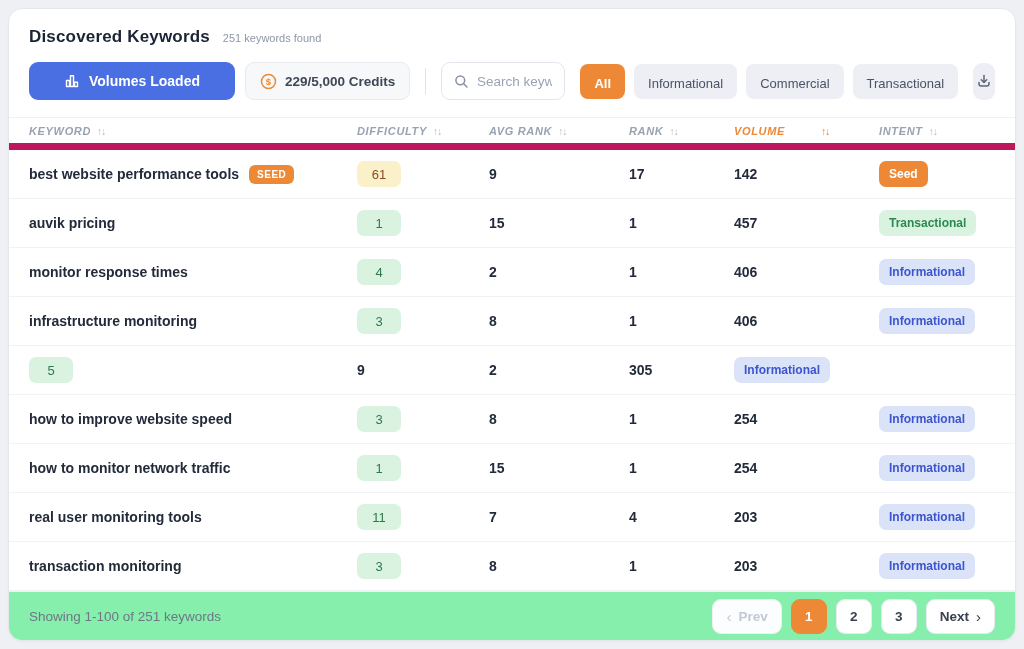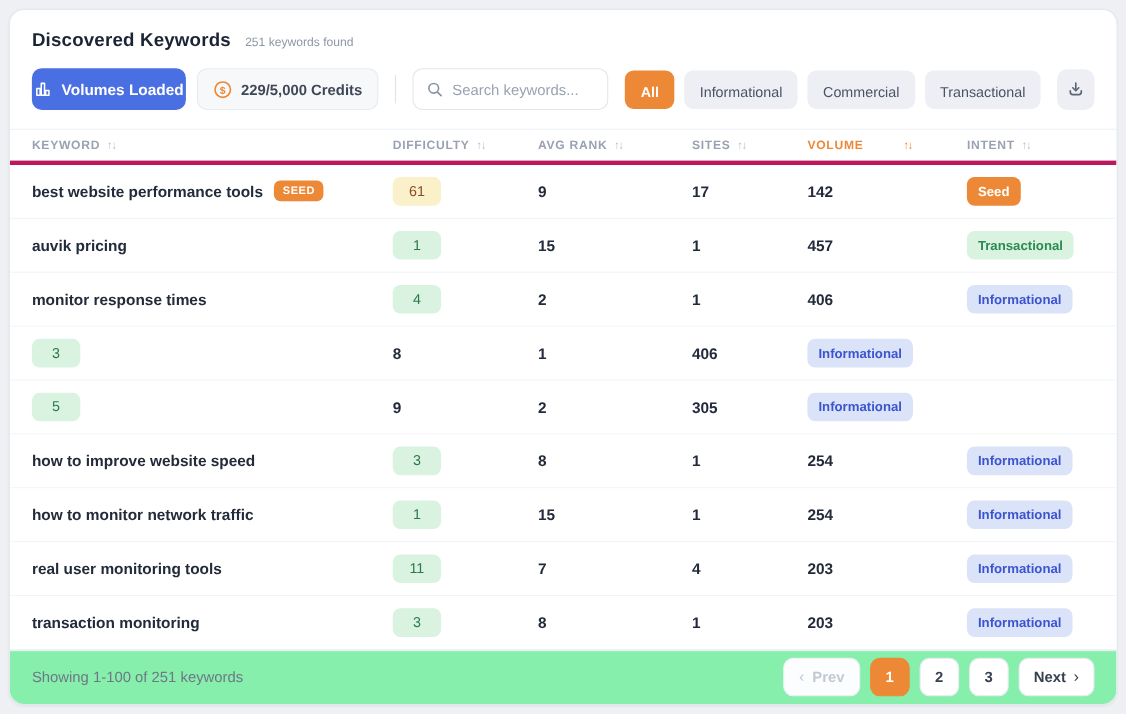--- a/index.html
+++ b/index.html
@@ -20,21 +20,21 @@
   }
   
   .card-head { padding: 18px 20px 0 20px; }
   .title-row { display: flex; align-items: baseline; gap: 13px; }
   .page-title { font-size: 17px; font-weight: 700; color: #1b2434; letter-spacing: .01em; }
   .subtitle { font-size: 11px; color: #8e97a6; }
   .toolbar { display: flex; align-items: center; gap: 10px; margin-top: 15px; padding-bottom: 17px; }
   .btn { cursor: pointer; white-space: nowrap; }
   .btn-primary {
     background: var(--blue); color: #fff; border: none; border-radius: 9px;
-    height: 38px; padding: 0 2px; font-size: 14px; font-weight: 600;
+    height: 38px; padding: 0 35px; font-size: 14px; font-weight: 600;
     display: inline-flex; align-items: center; gap: 9px;
     font-family: "Liberation Sans", sans-serif;
   }
   .btn-credits {
     background: #f7f8fa; border: 1px solid #e7eaef; color: #3f4757; border-radius: 9px;
     height: 38px; padding: 0 14px; font-size: 13.5px; font-weight: 600;
     display: inline-flex; align-items: center; gap: 8px;
     font-family: "Liberation Sans", sans-serif;
   }
   .v-divider { width: 1px; height: 26px; background: #dfe3ea; margin: 0 5px; }
@@ -59,21 +59,21 @@
     display: inline-flex; align-items: center; justify-content: center; margin-left: 5px;
     cursor: pointer;
   }
   
   .grid-row {
     display: grid;
     grid-template-columns: 328px 132px 140px 105px 145px 1fr;
     align-items: center;
     padding: 0 20px;
   }
-  .thead { height: 38px; border-top: 1px solid #eef1f5; border-bottom: 4px solid #be185d; }
+  .thead { height: 38px; border-top: 1px solid #eef1f5; border-bottom: 7px solid #be185d; font-style: italic; }
   .th {
     font-size: 11px; font-weight: 700; color: #99a2b1; letter-spacing: .06em;
     display: flex; align-items: center; gap: 6px; cursor: pointer;
   }
   .th .sort-arrows { font-size: 10.5px; color: #b9c0cb; letter-spacing: -.12em; font-weight: 400; }
   .th.active { color: var(--orange); gap: 36px; }
   .th.active .sort-arrows { color: var(--orange); }
   .trow { height: 49px; border-bottom: 1px solid #f0f2f5; background: #fff; cursor: pointer; }
   .kw-cell { display: flex; align-items: center; gap: 10px; }
   .kw { font-size: 14px; font-weight: 600; color: #232b3a; }
@@ -188,21 +188,21 @@
   </div>
       <div class="th">
     <span>DIFFICULTY</span>
     <span class="sort-arrows">↑↓</span>
   </div>
       <div class="th">
     <span>AVG RANK</span>
     <span class="sort-arrows">↑↓</span>
   </div>
       <div class="th">
-    <span>SITES</span>
+    <span>RANK</span>
     <span class="sort-arrows">↑↓</span>
   </div>
       <div class="th active">
     <span>VOLUME</span>
     <span class="sort-arrows">↑↓</span>
   </div>
       <div class="th">
     <span>INTENT</span>
     <span class="sort-arrows">↑↓</span>
   </div>
@@ -248,20 +248,24 @@
       <span class="diff-badge diff-green">4</span>
     </div>
     <div class="num">2</div>
     <div class="num">1</div>
     <div class="num">406</div>
     <div>
       <span class="intent-badge intent-blue">Informational</span>
     </div>
   </div>
       <div class="grid-row trow">
+    <div class="kw-cell">
+      <span class="kw">infrastructure monitoring</span>
+
+    </div>
     <div>
       <span class="diff-badge diff-green">3</span>
     </div>
     <div class="num">8</div>
     <div class="num">1</div>
     <div class="num">406</div>
     <div>
       <span class="intent-badge intent-blue">Informational</span>
     </div>
   </div>

